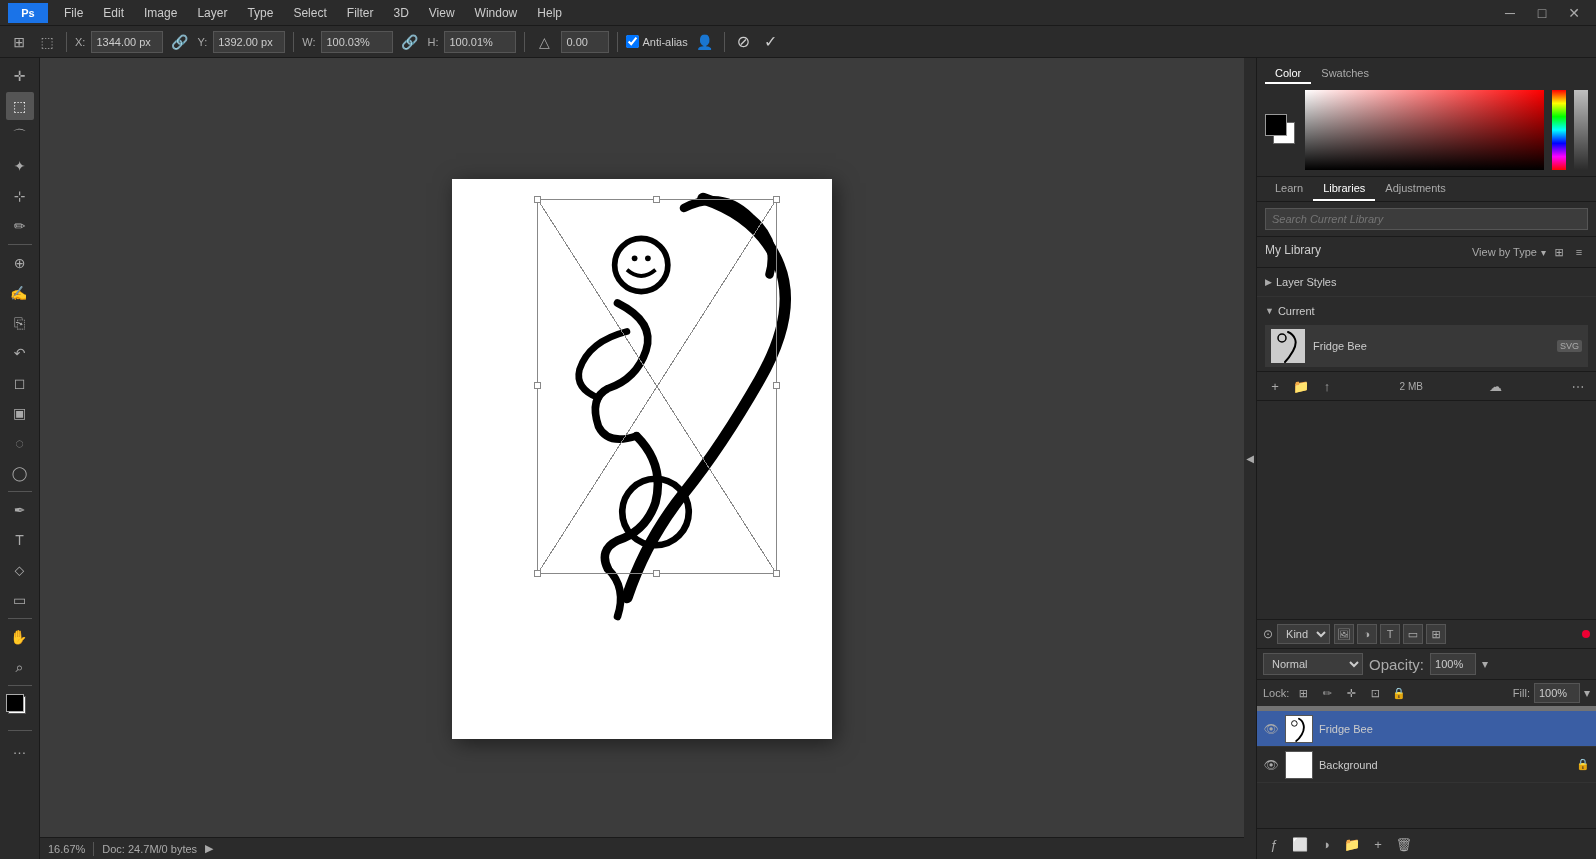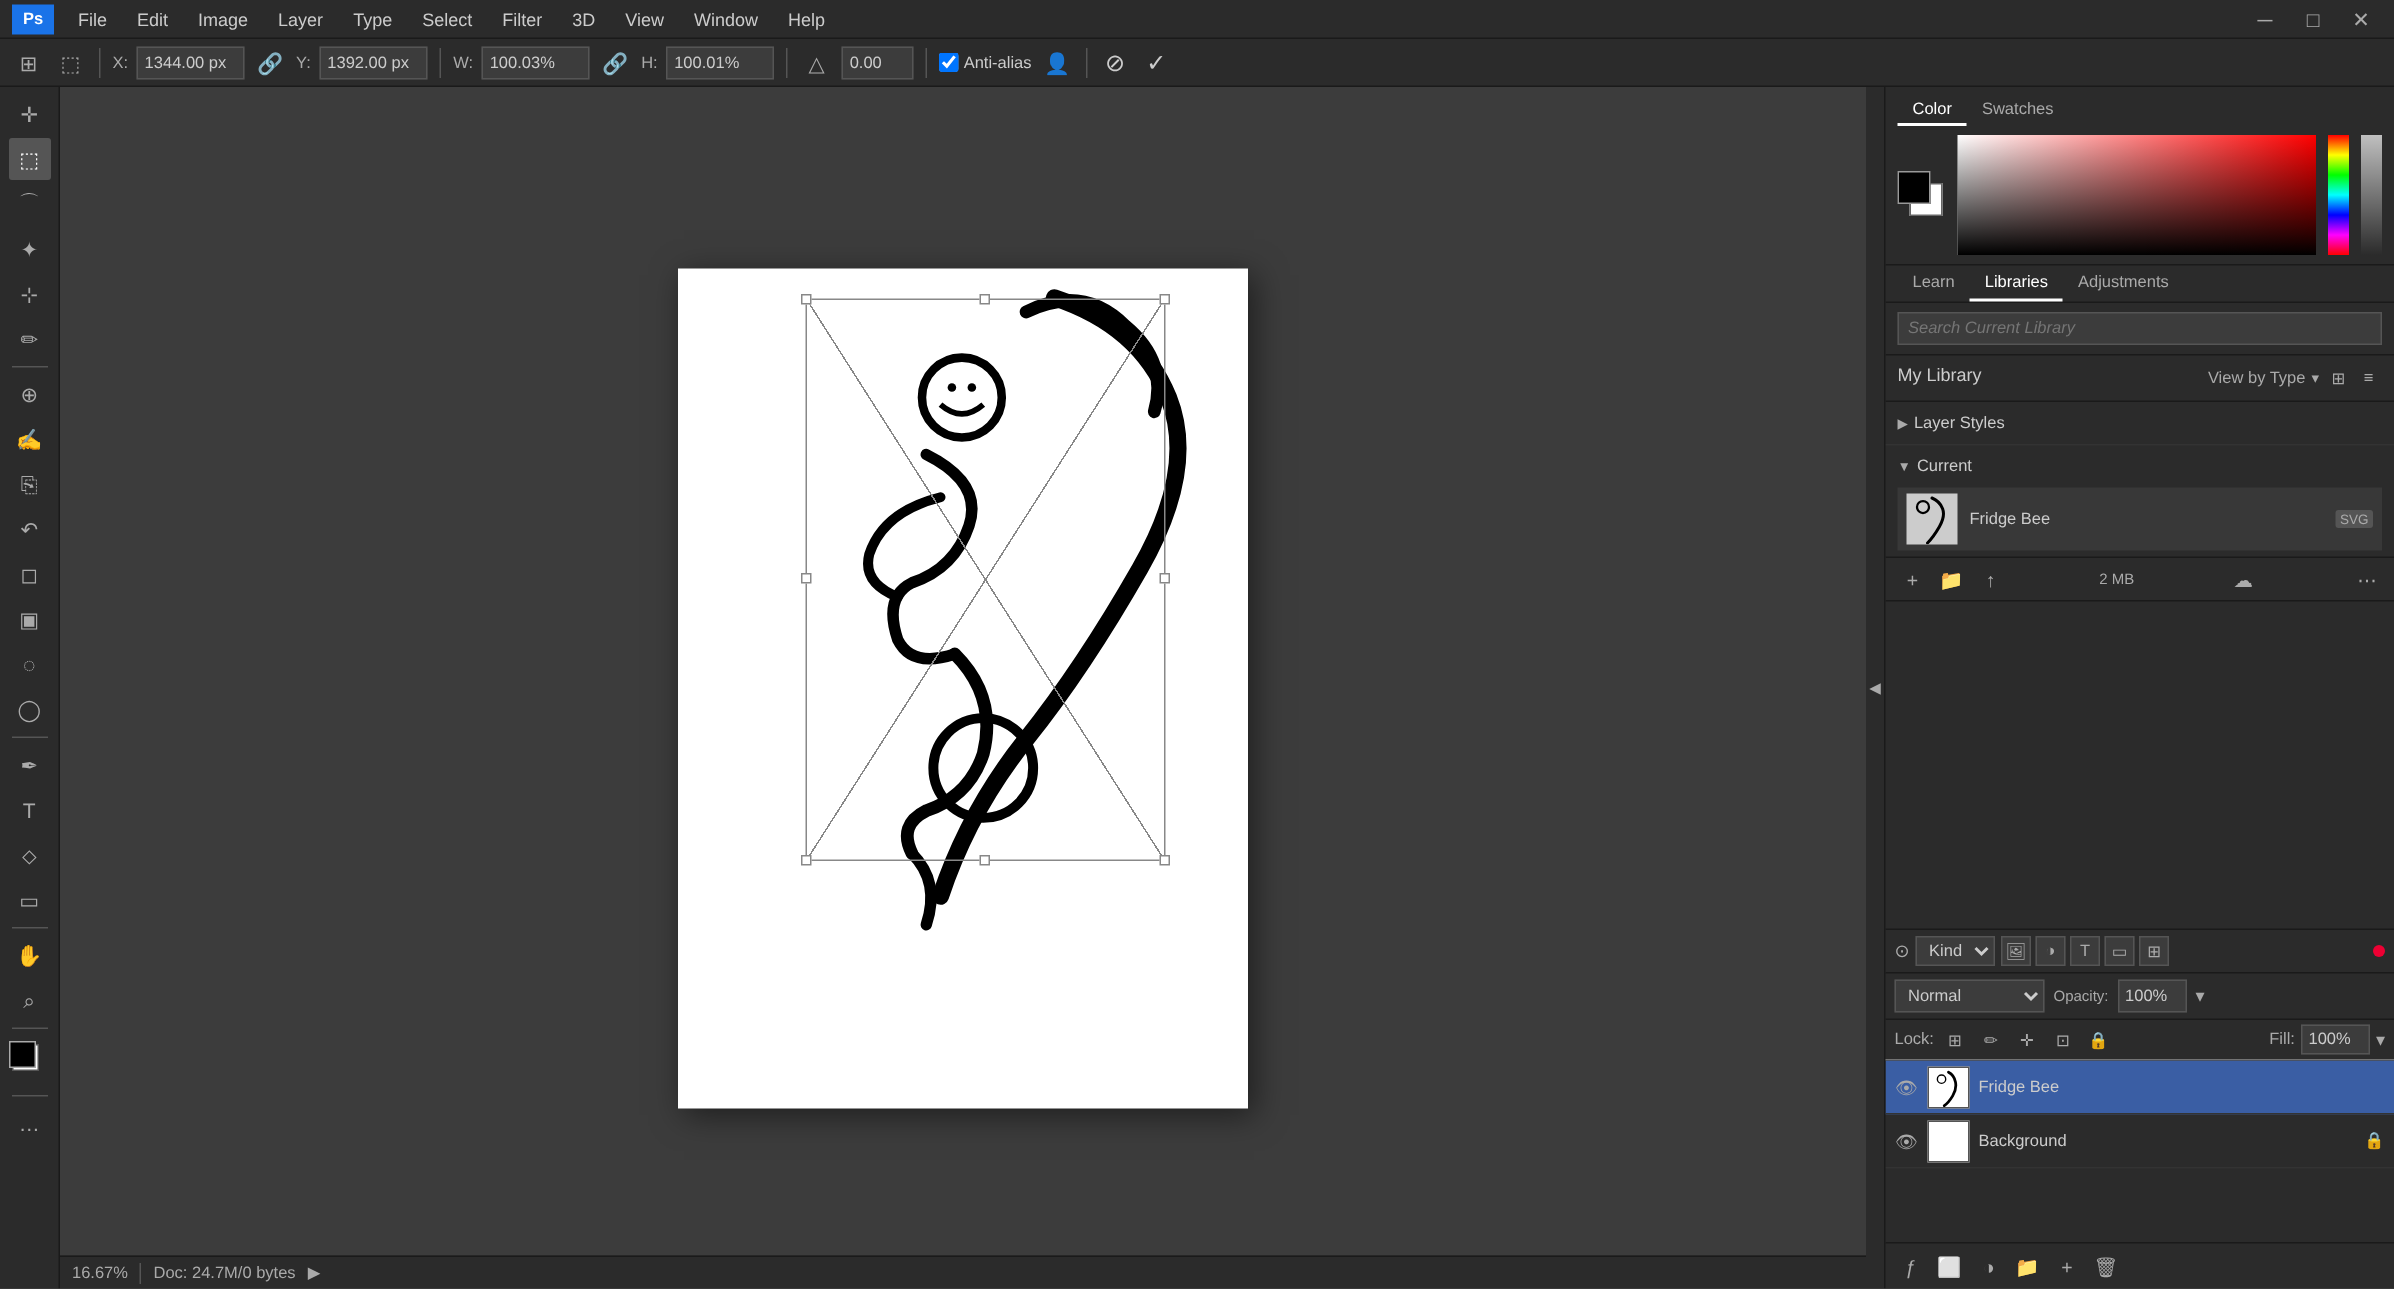--- a/index.html
+++ b/index.html
@@ -20,21 +20,21 @@
       background: #2b2b2b;
       height: 26px;
       display: flex;
       align-items: center;
       padding: 0 8px;
       gap: 4px;
       flex-shrink: 0;
       border-bottom: 1px solid #1a1a1a;
     }
     .menu-bar .app-logo {
-      width: 28px;
+      width: 40px;
       height: 20px;
       background: #1a73e8;
       color: white;
       font-weight: bold;
       font-size: 11px;
       display: flex;
       align-items: center;
       justify-content: center;
       margin-right: 4px;
     }
@@ -510,36 +510,36 @@
     }
     .blend-select {
       background: #3c3c3c;
       border: 1px solid #555;
       color: #ccc;
       font-size: 11px;
       height: 22px;
       padding: 0 4px;
       width: 100px;
     }
-    .opacity-label { font-size: 10px; color: #aaa; }
+    .opacity-label { font-size: 15px; color: #aaa; }
     .opacity-input {
       background: #3c3c3c;
       border: 1px solid #555;
       color: #ccc;
       font-size: 11px;
       height: 22px;
       padding: 0 4px;
       width: 46px;
     }
     .lock-bar {
       display: flex;
       align-items: center;
       padding: 3px 6px;
       gap: 4px;
-      border-bottom: 1px solid #737373;
+      border-bottom: 5px solid #737373;
     }
     .lock-label { font-size: 11px; color: #aaa; }
     .lock-icon-btn {
       width: 20px; height: 20px;
       display: flex; align-items: center; justify-content: center;
       font-size: 11px; color: #aaa; cursor: pointer;
     }
     .fill-label { font-size: 11px; color: #aaa; margin-left: auto; }
     .fill-input {
       background: #3c3c3c;

